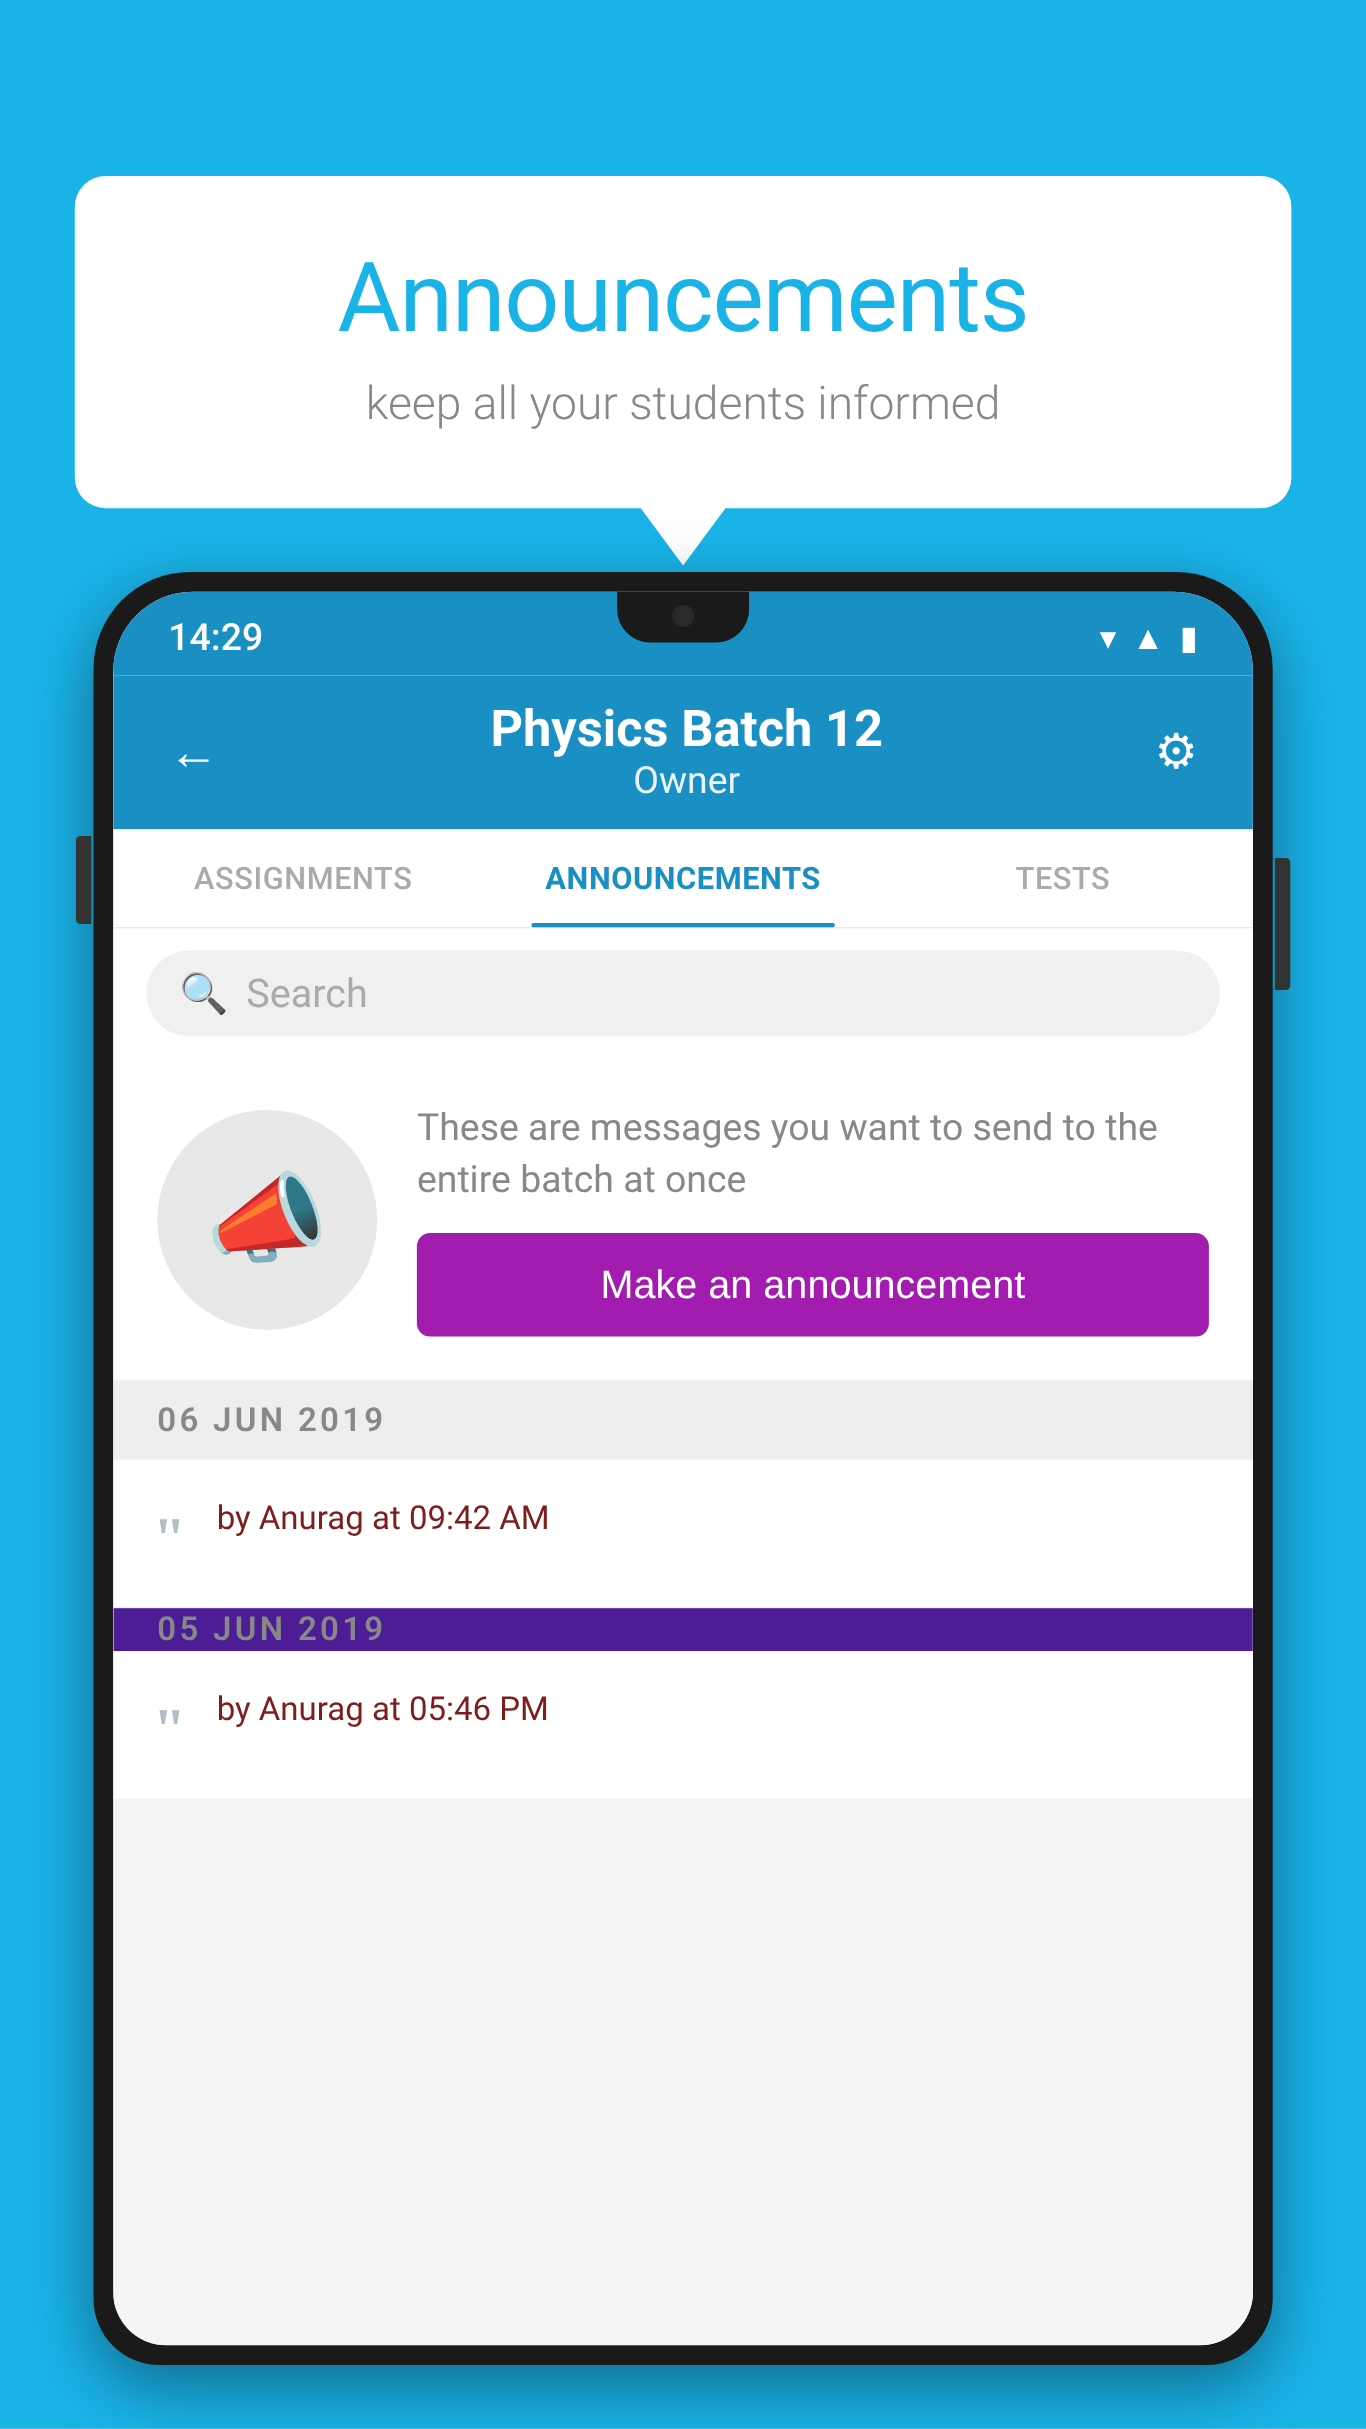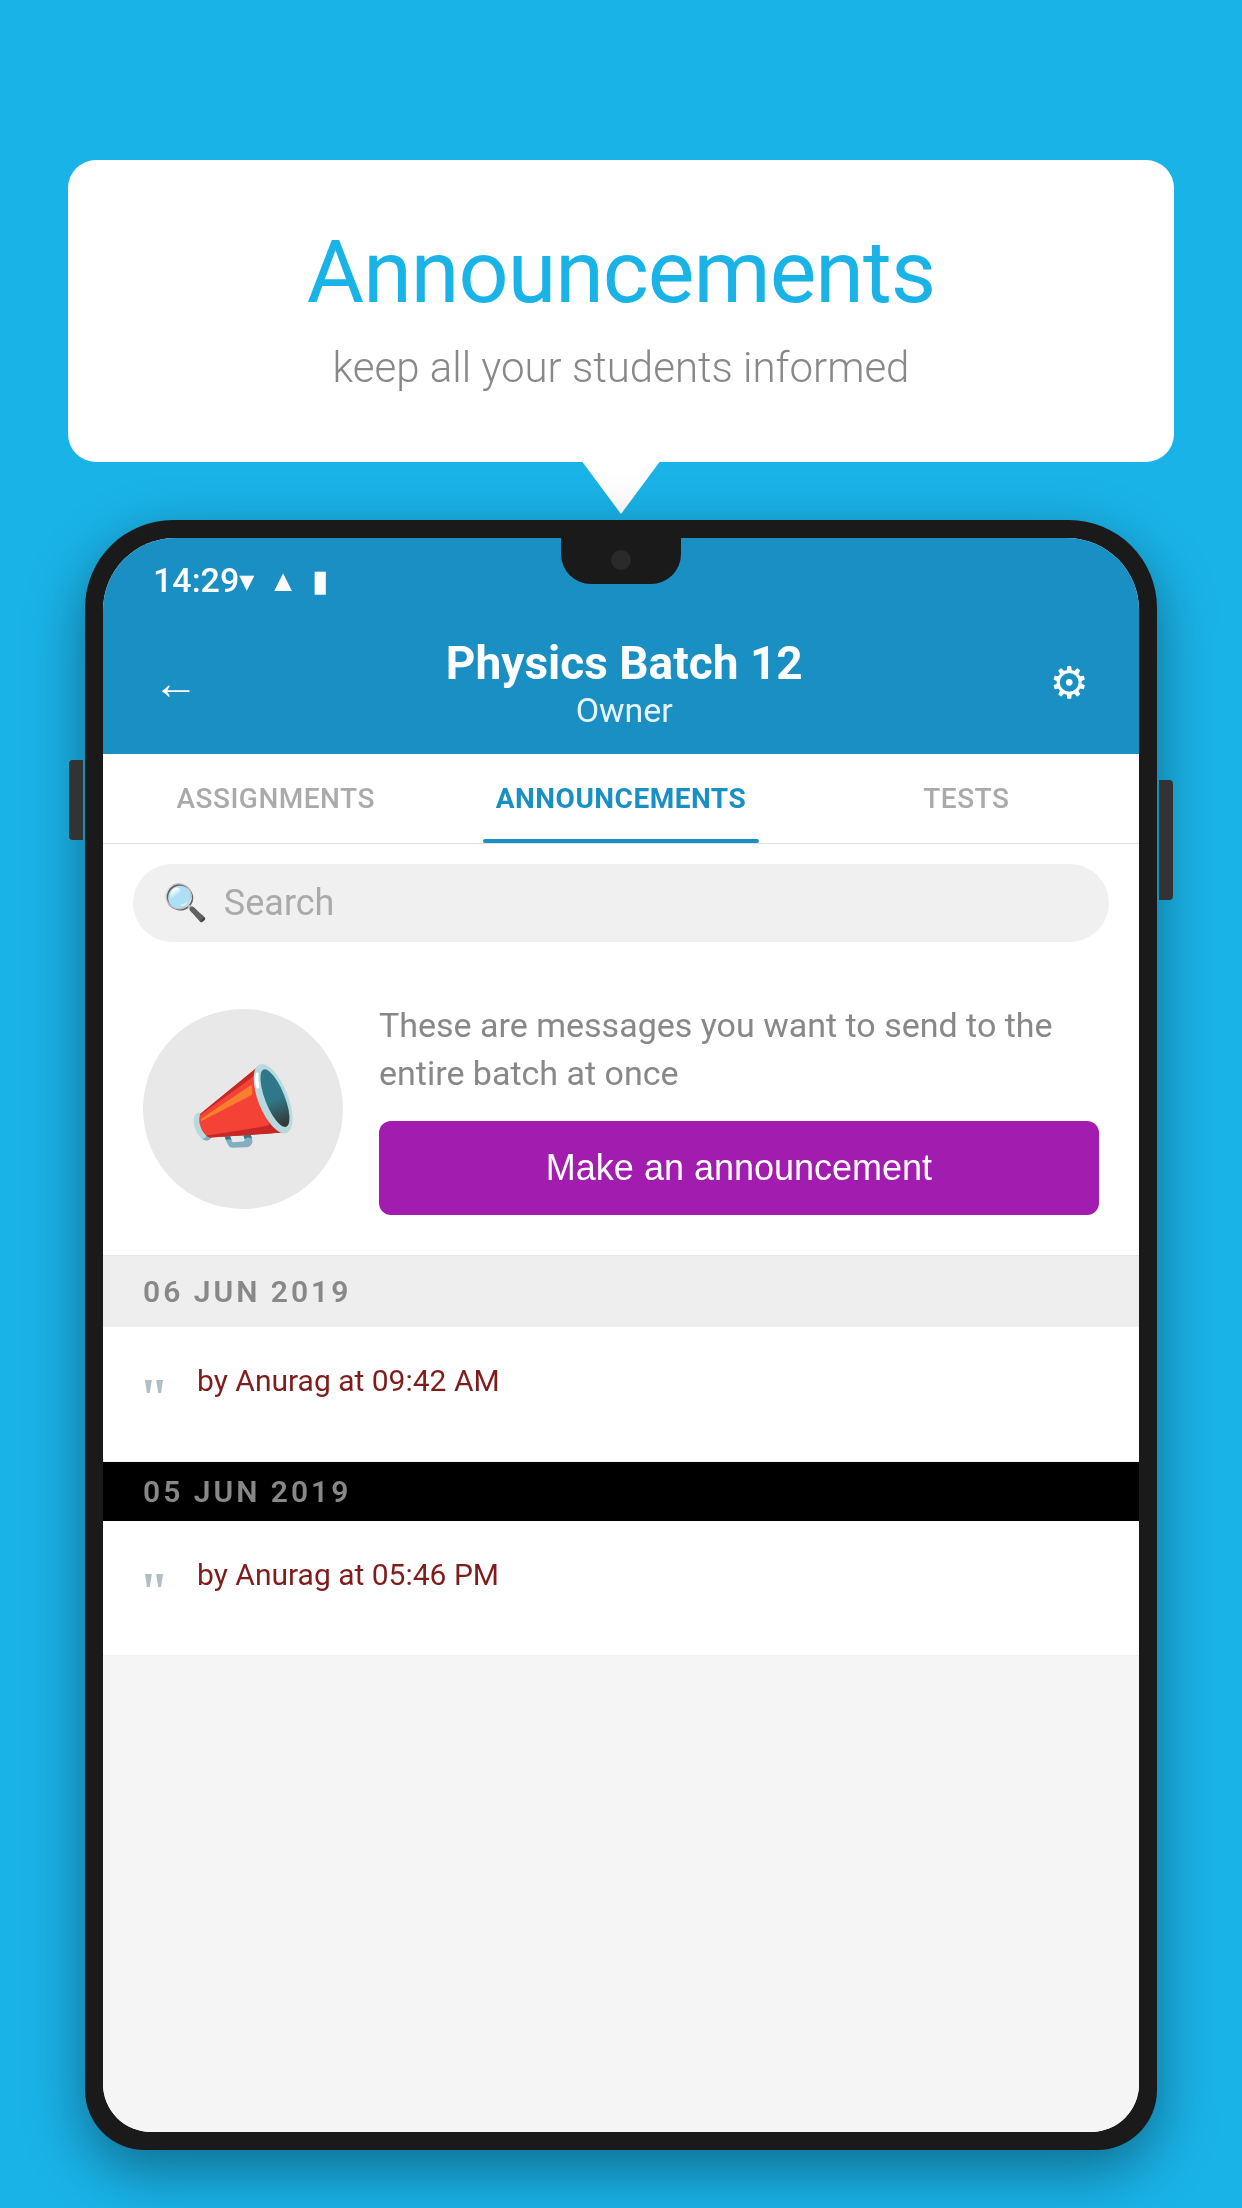--- a/index.html
+++ b/index.html
@@ -110,21 +110,21 @@
       height: 100%;
       display: flex;
       flex-direction: column;
     }
 
     
     .status-bar {
       background: #1a8fc4;
       padding: 22px 50px 14px;
       display: flex;
-      justify-content: flex-start;
+      justify-content: space-between;
       align-items: center;
       flex-shrink: 0;
     }
 
     .status-time {
       color: white;
       font-size: 34px;
       font-weight: 500;
     }
 
@@ -374,22 +374,22 @@
       margin-bottom: 12px;
     }
 
     .announcement-meta {
       font-size: 30px;
       color: #7f1d1d;
     }
 
     
     .date-separator-2 {
-      background: #000000;
-      padding: 12px 40px;
+      background: #4c1d95;
+      padding: 2px 40px;
       flex-shrink: 0;
     }
 
     
     .announcement-item-2 {
       background: white;
       padding: 36px 40px 36px 36px;
       display: flex;
       align-items: flex-start;
       gap: 28px;

